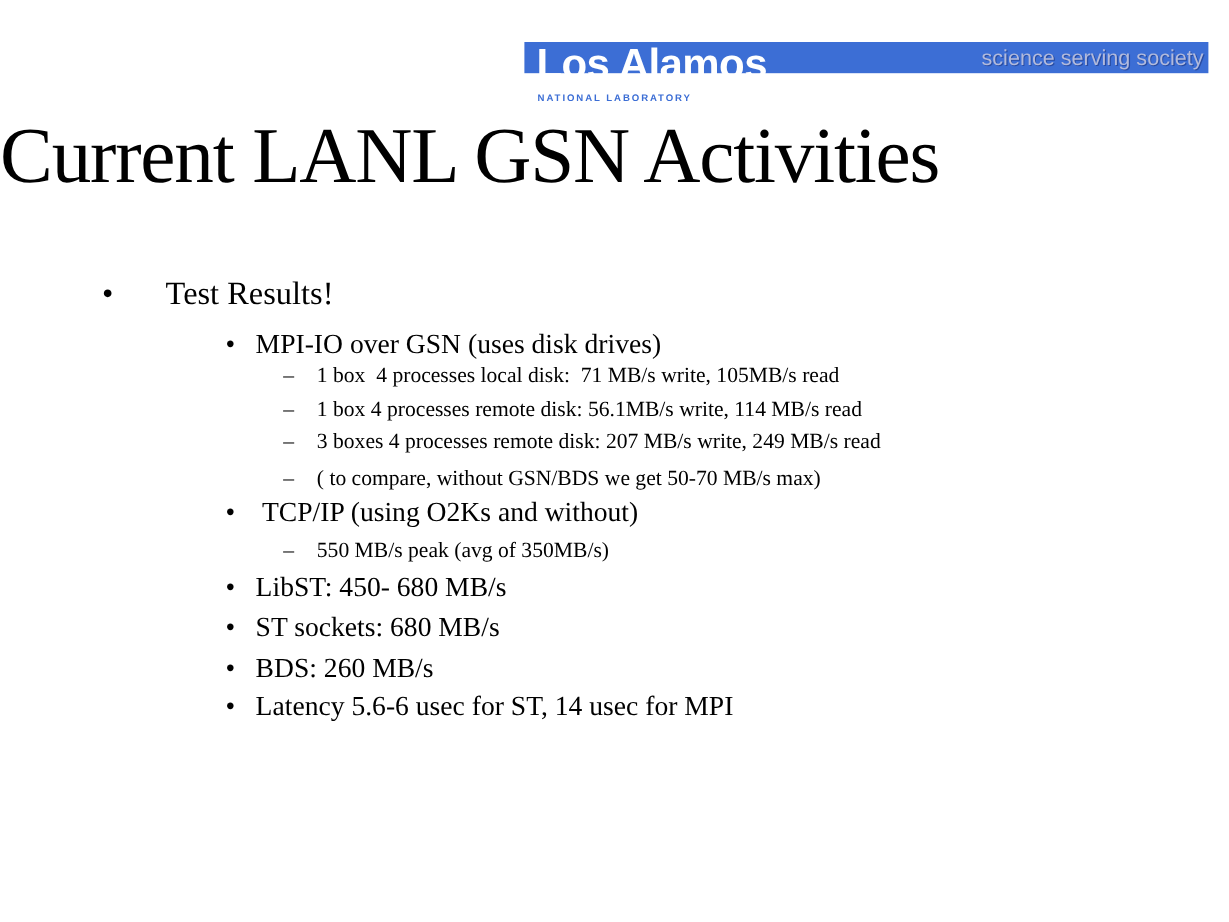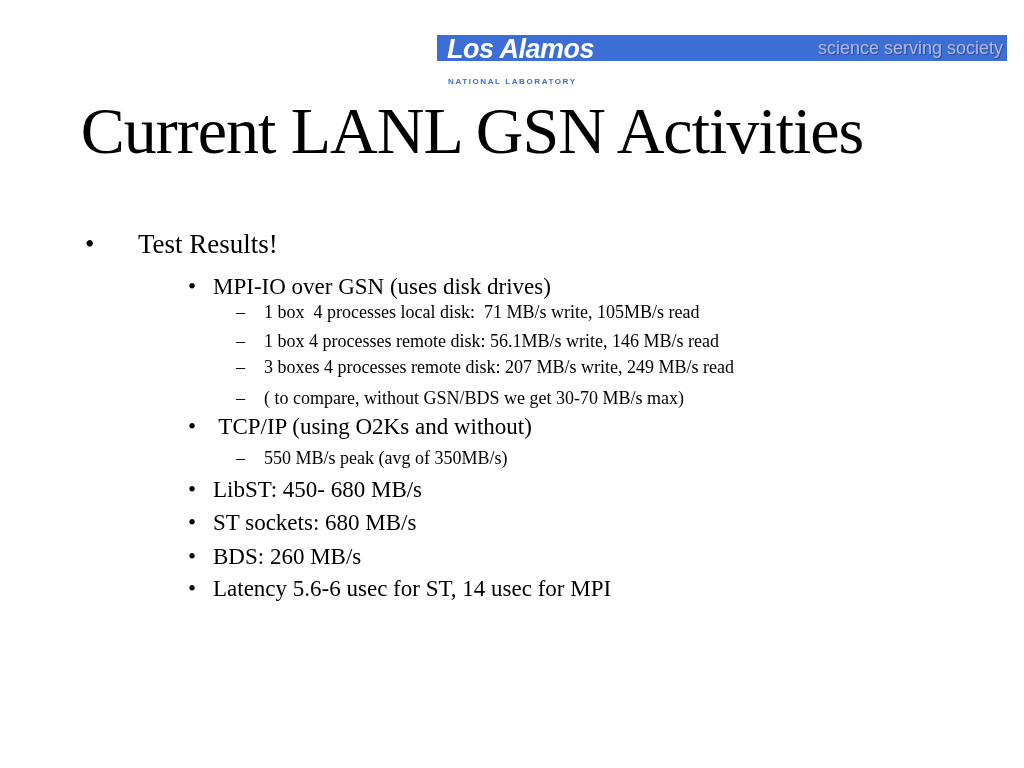--- a/index.html
+++ b/index.html
@@ -5,34 +5,34 @@
   html,body{margin:0;padding:0;background:#ffffff;}
   body{width:1024px;height:768px;overflow:hidden;
        font-family:"Liberation Serif","DejaVu Serif",serif;color:var(--text-color,#000);}
   .slide{position:relative;width:1024px;height:768px;background:#fff;}
 
   
   .banner{position:absolute;left:437px;top:35px;width:570px;height:26px;
           background:var(--banner-blue,#3C6ED5);}
   .logo-name{position:absolute;left:10px;top:1px;
              font-family:"Liberation Sans","DejaVu Sans",sans-serif;
-             font-weight:bold;font-size:27px;line-height:1;color:#ffffff;
-             letter-spacing:-0.5px;white-space:pre;font-style:italic;}
+             font-weight:bold;font-size:35px;line-height:1;color:#ffffff;
+             letter-spacing:-0.5px;white-space:pre;}
   .tagline{position:absolute;right:4px;top:4px;
            font-family:"Liberation Sans","DejaVu Sans",sans-serif;
            font-size:18px;line-height:1;
            color:var(--tagline-color,#b2badb);
            text-shadow:1px 1px 0 rgba(25,50,120,0.55);white-space:pre;}
   .logo-sub{position:absolute;left:448px;top:78px;
             font-family:"Liberation Sans","DejaVu Sans",sans-serif;
             font-weight:bold;font-size:8px;line-height:1;
             letter-spacing:1.6px;color:var(--banner-blue,#3C6ED5);white-space:pre;}
 
   
-  .title{position:absolute;left:0;top:98px;width:944px;text-align:center;
+  .title{position:absolute;left:0;top:98px;width:944px;text-align:left;
          font-size:66px;line-height:1;letter-spacing:-1px;
          color:var(--title-color,#000);white-space:pre;}
 
   
   .row{position:absolute;left:0;width:1024px;line-height:1;}
   .row .mk,.row .txt{position:absolute;top:0;line-height:1;white-space:pre;}
   .lvl1{font-size:27px;}
   .lvl1 .mk{left:85px;}
   .lvl1 .txt{left:138px;}
   .lvl2{font-size:23px;}
@@ -65,31 +65,31 @@
     <span class="txt">MPI-IO over GSN (uses disk drives)</span>
   </div>
 
   <div class="row lvl3" style="top:303px">
     <span class="mk">–</span>
     <span class="txt">1 box  4 processes local disk:  71 MB/s write, 105MB/s read</span>
   </div>
 
   <div class="row lvl3" style="top:331.5px">
     <span class="mk">–</span>
-    <span class="txt">1 box 4 processes remote disk: 56.1MB/s write, 146 MB/s read</span>
+    <span class="txt">1 box 4 processes remote disk: 56.1MB/s write, 114 MB/s read</span>
   </div>
 
   <div class="row lvl3" style="top:358px">
     <span class="mk">–</span>
     <span class="txt">3 boxes 4 processes remote disk: 207 MB/s write, 249 MB/s read</span>
   </div>
 
   <div class="row lvl3" style="top:388.5px">
     <span class="mk">–</span>
-    <span class="txt">( to compare, without GSN/BDS we get 30-70 MB/s max)</span>
+    <span class="txt">( to compare, without GSN/BDS we get 50-70 MB/s max)</span>
   </div>
 
   <div class="row lvl2" style="top:415px">
     <span class="mk">•</span>
     <span class="txt"> TCP/IP (using O2Ks and without)</span>
   </div>
 
   <div class="row lvl3" style="top:448.5px">
     <span class="mk">–</span>
     <span class="txt">550 MB/s peak (avg of 350MB/s)</span>

